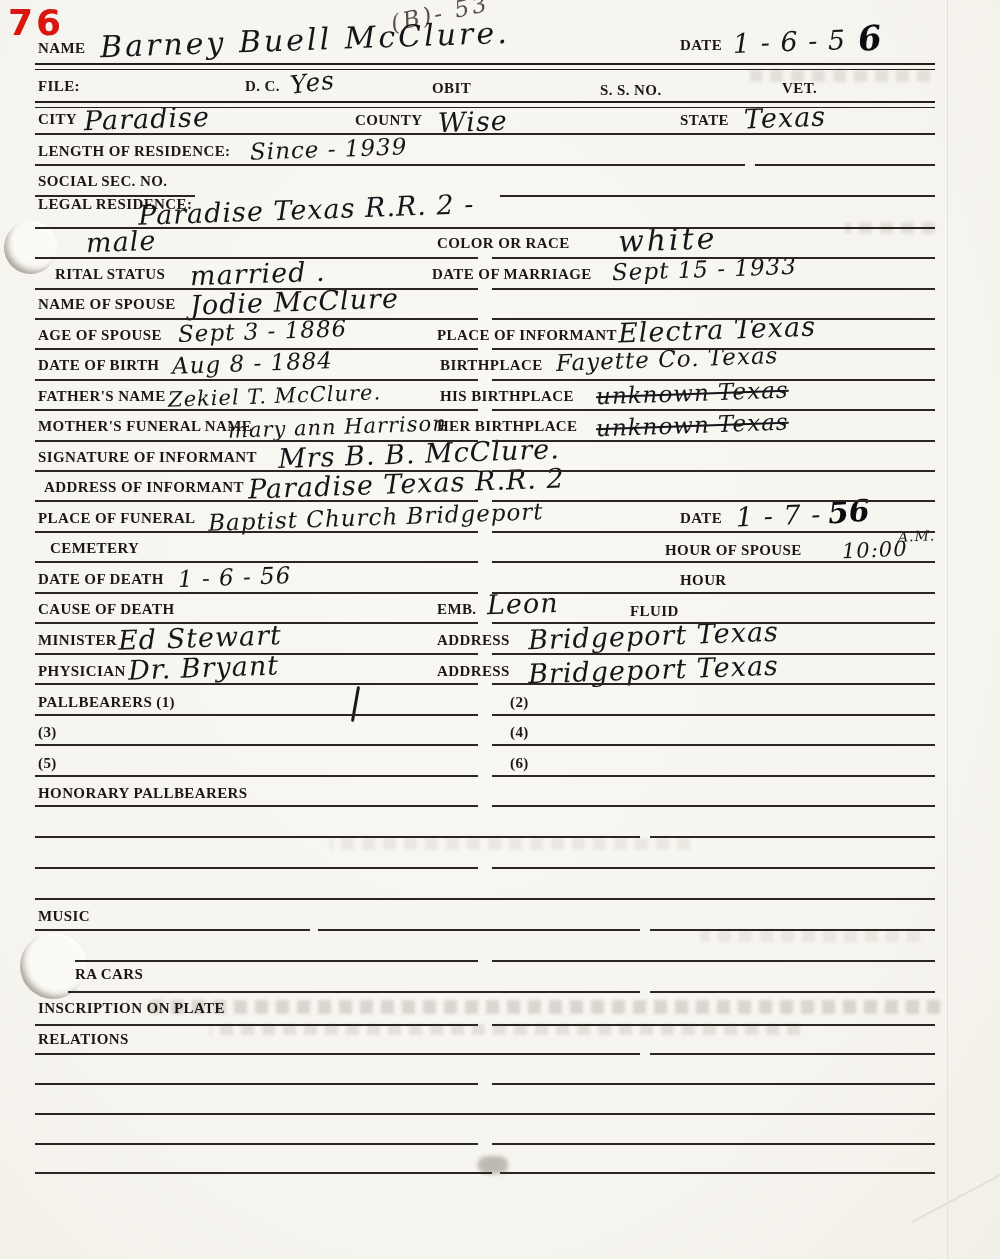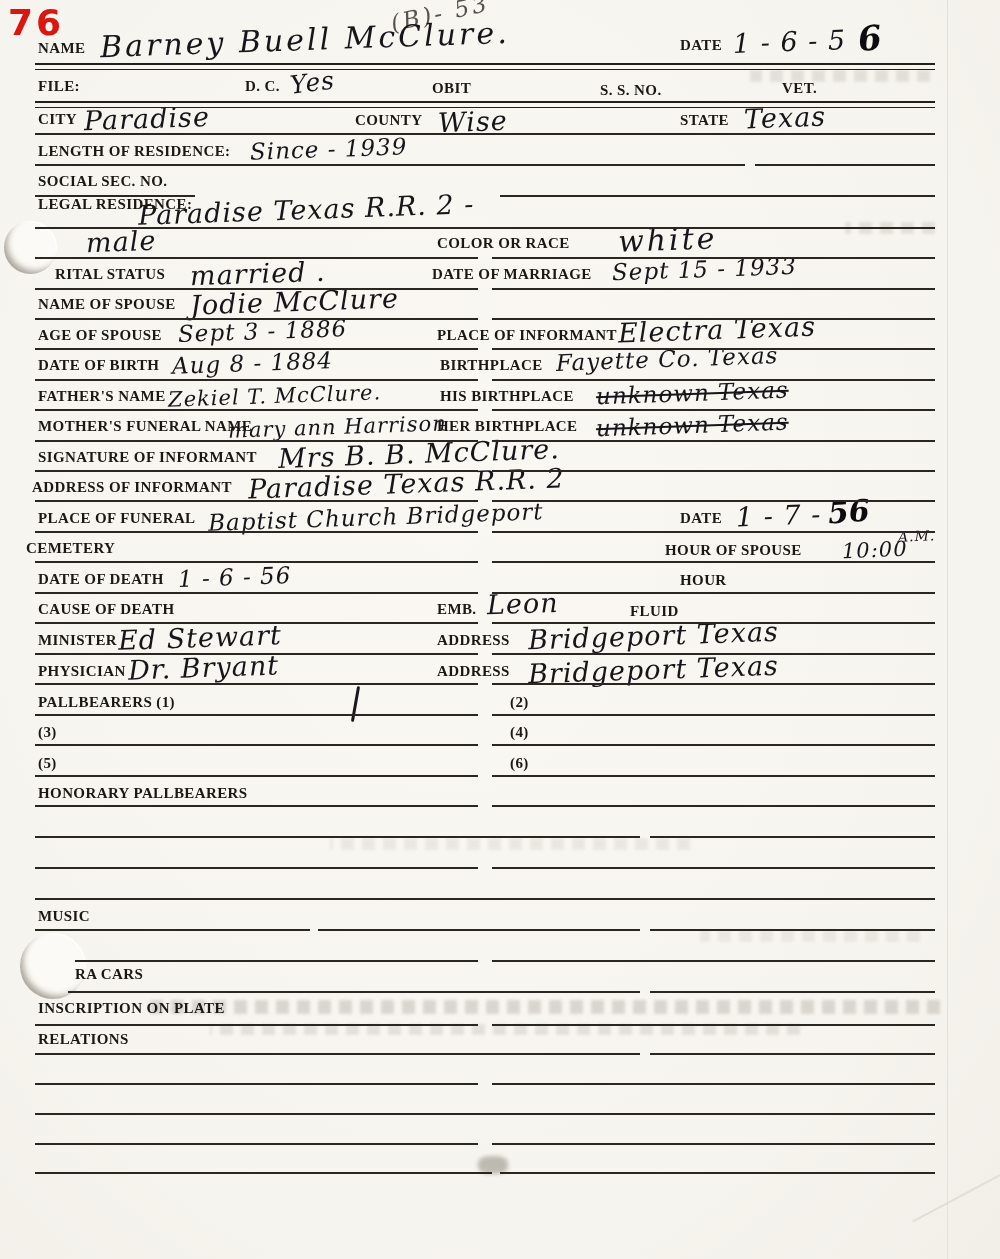--- a/index.html
+++ b/index.html
@@ -125,30 +125,30 @@
 <div class="hand h-md strike" style="left:596px;top:380px;">unknown Texas</div>
 
 <div class="lbl" style="left:38px;top:418px;">MOTHER'S FUNERAL NAME</div>
 <div class="hand h-sm" style="left:228px;top:415px;">mary ann Harrison</div>
 <div class="lbl" style="left:437px;top:418px;">HER BIRTHPLACE</div>
 <div class="hand h-md strike" style="left:596px;top:412px;">unknown Texas</div>
 
 <div class="lbl" style="left:38px;top:449px;">SIGNATURE OF INFORMANT</div>
 <div class="hand h-lg" style="left:278px;top:438px;">Mrs B. B. McClure.</div>
 
-<div class="lbl" style="left:32px;top:479px;">ADDRESS OF INFORMANT</div>
+<div class="lbl" style="left:44px;top:479px;">ADDRESS OF INFORMANT</div>
 <div class="hand h-lg" style="left:248px;top:468px;">Paradise Texas R.R. 2</div>
 
 <div class="lbl" style="left:38px;top:510px;">PLACE OF FUNERAL</div>
 <div class="hand h-md" style="left:208px;top:504px;">Baptist Church Bridgeport</div>
 <div class="lbl" style="left:680px;top:510px;">DATE</div>
 <div class="hand h-lg" style="left:736px;top:500px;">1 - 7 -</div>
 <div class="bold-ink" style="left:828px;top:494px;font-size:30px;transform:rotate(-4deg);">56</div>
 
-<div class="lbl" style="left:26px;top:540px;">CEMETERY</div>
+<div class="lbl" style="left:50px;top:540px;">CEMETERY</div>
 <div class="lbl" style="left:665px;top:542px;">HOUR OF SPOUSE</div>
 <div class="hand h-sm" style="left:842px;top:538px;">10:00</div>
 <div class="hand" style="left:898px;top:528px;font-size:14px;">A.M.</div>
 
 <div class="lbl" style="left:38px;top:571px;">DATE OF DEATH</div>
 <div class="hand h-md" style="left:178px;top:564px;">1 - 6 - 56</div>
 <div class="lbl" style="left:680px;top:572px;">HOUR</div>
 
 <div class="lbl" style="left:38px;top:601px;">CAUSE OF DEATH</div>
 <div class="lbl" style="left:437px;top:601px;">EMB.</div>

